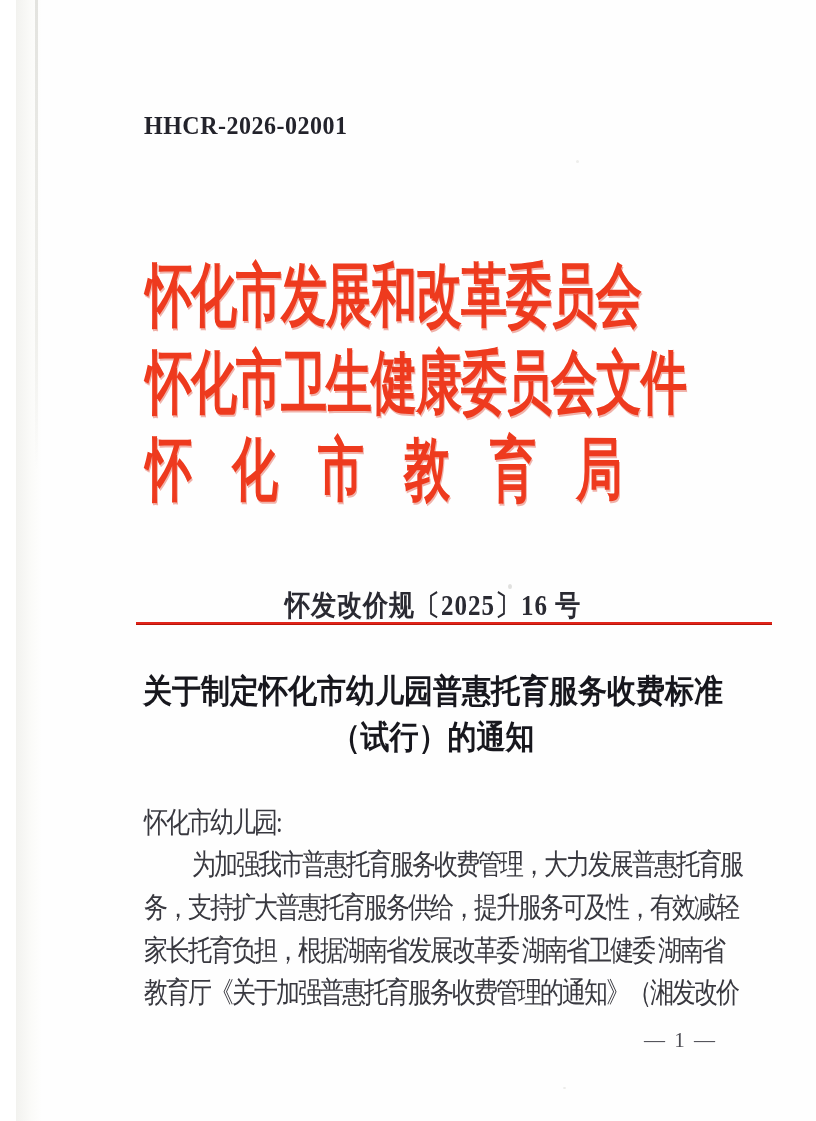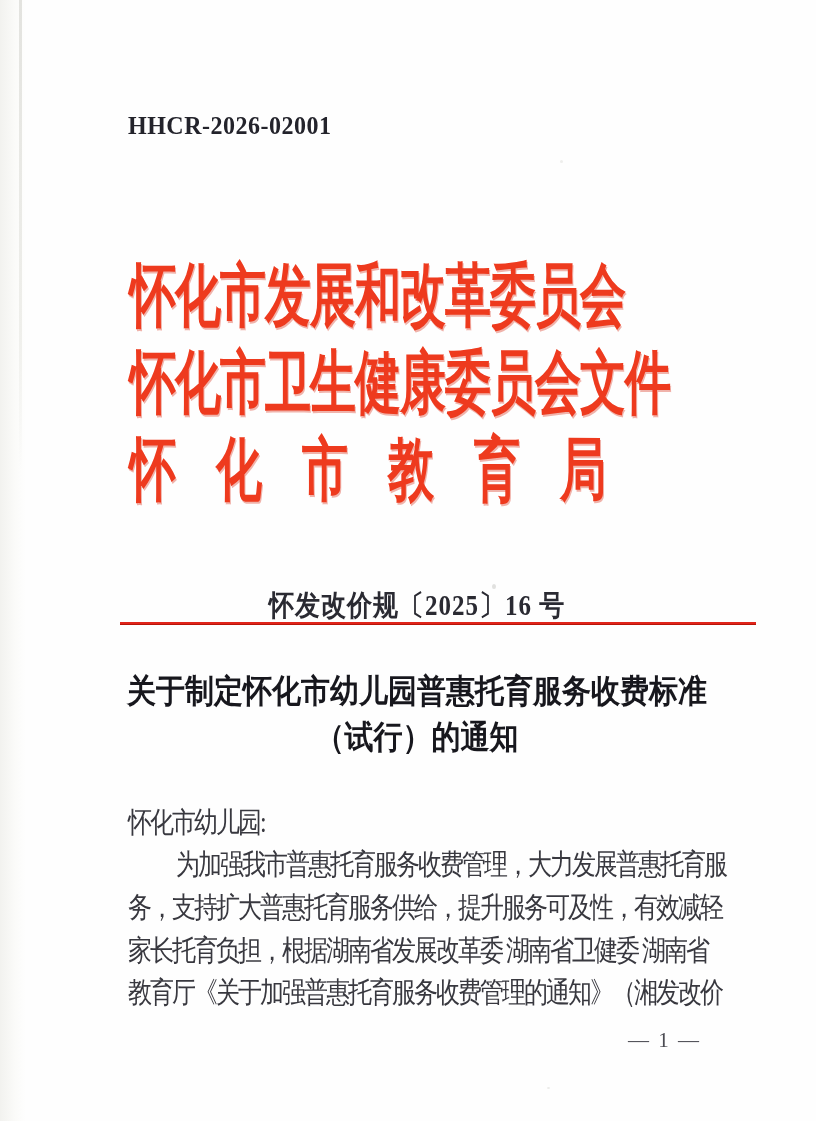--- a/index.html
+++ b/index.html
@@ -6,20 +6,21 @@
   html, body { background: #ffffff; }
   body {
     width: 816px; height: 1121px;
     position: relative;
     font-family: "Liberation Serif", "DejaVu Serif", serif;
     overflow: hidden;
   }
   .page {
     position: absolute; inset: 0;
     background: #fefefe;
+    margin-left: 16px;
   }
   
   .scan-edge {
     position: absolute; left: 0; top: 0; width: 26px; height: 1121px;
     background: linear-gradient(to right, #f2f2ef 0%, #fbfbf9 60%, rgba(255,255,255,0) 100%);
   }
   .scan-edge-line {
     position: absolute; left: 19px; top: 0; width: 3px; height: 470px;
     background: linear-gradient(to bottom, #e3e3df, #efefeb 70%, rgba(255,255,255,0));
   }

